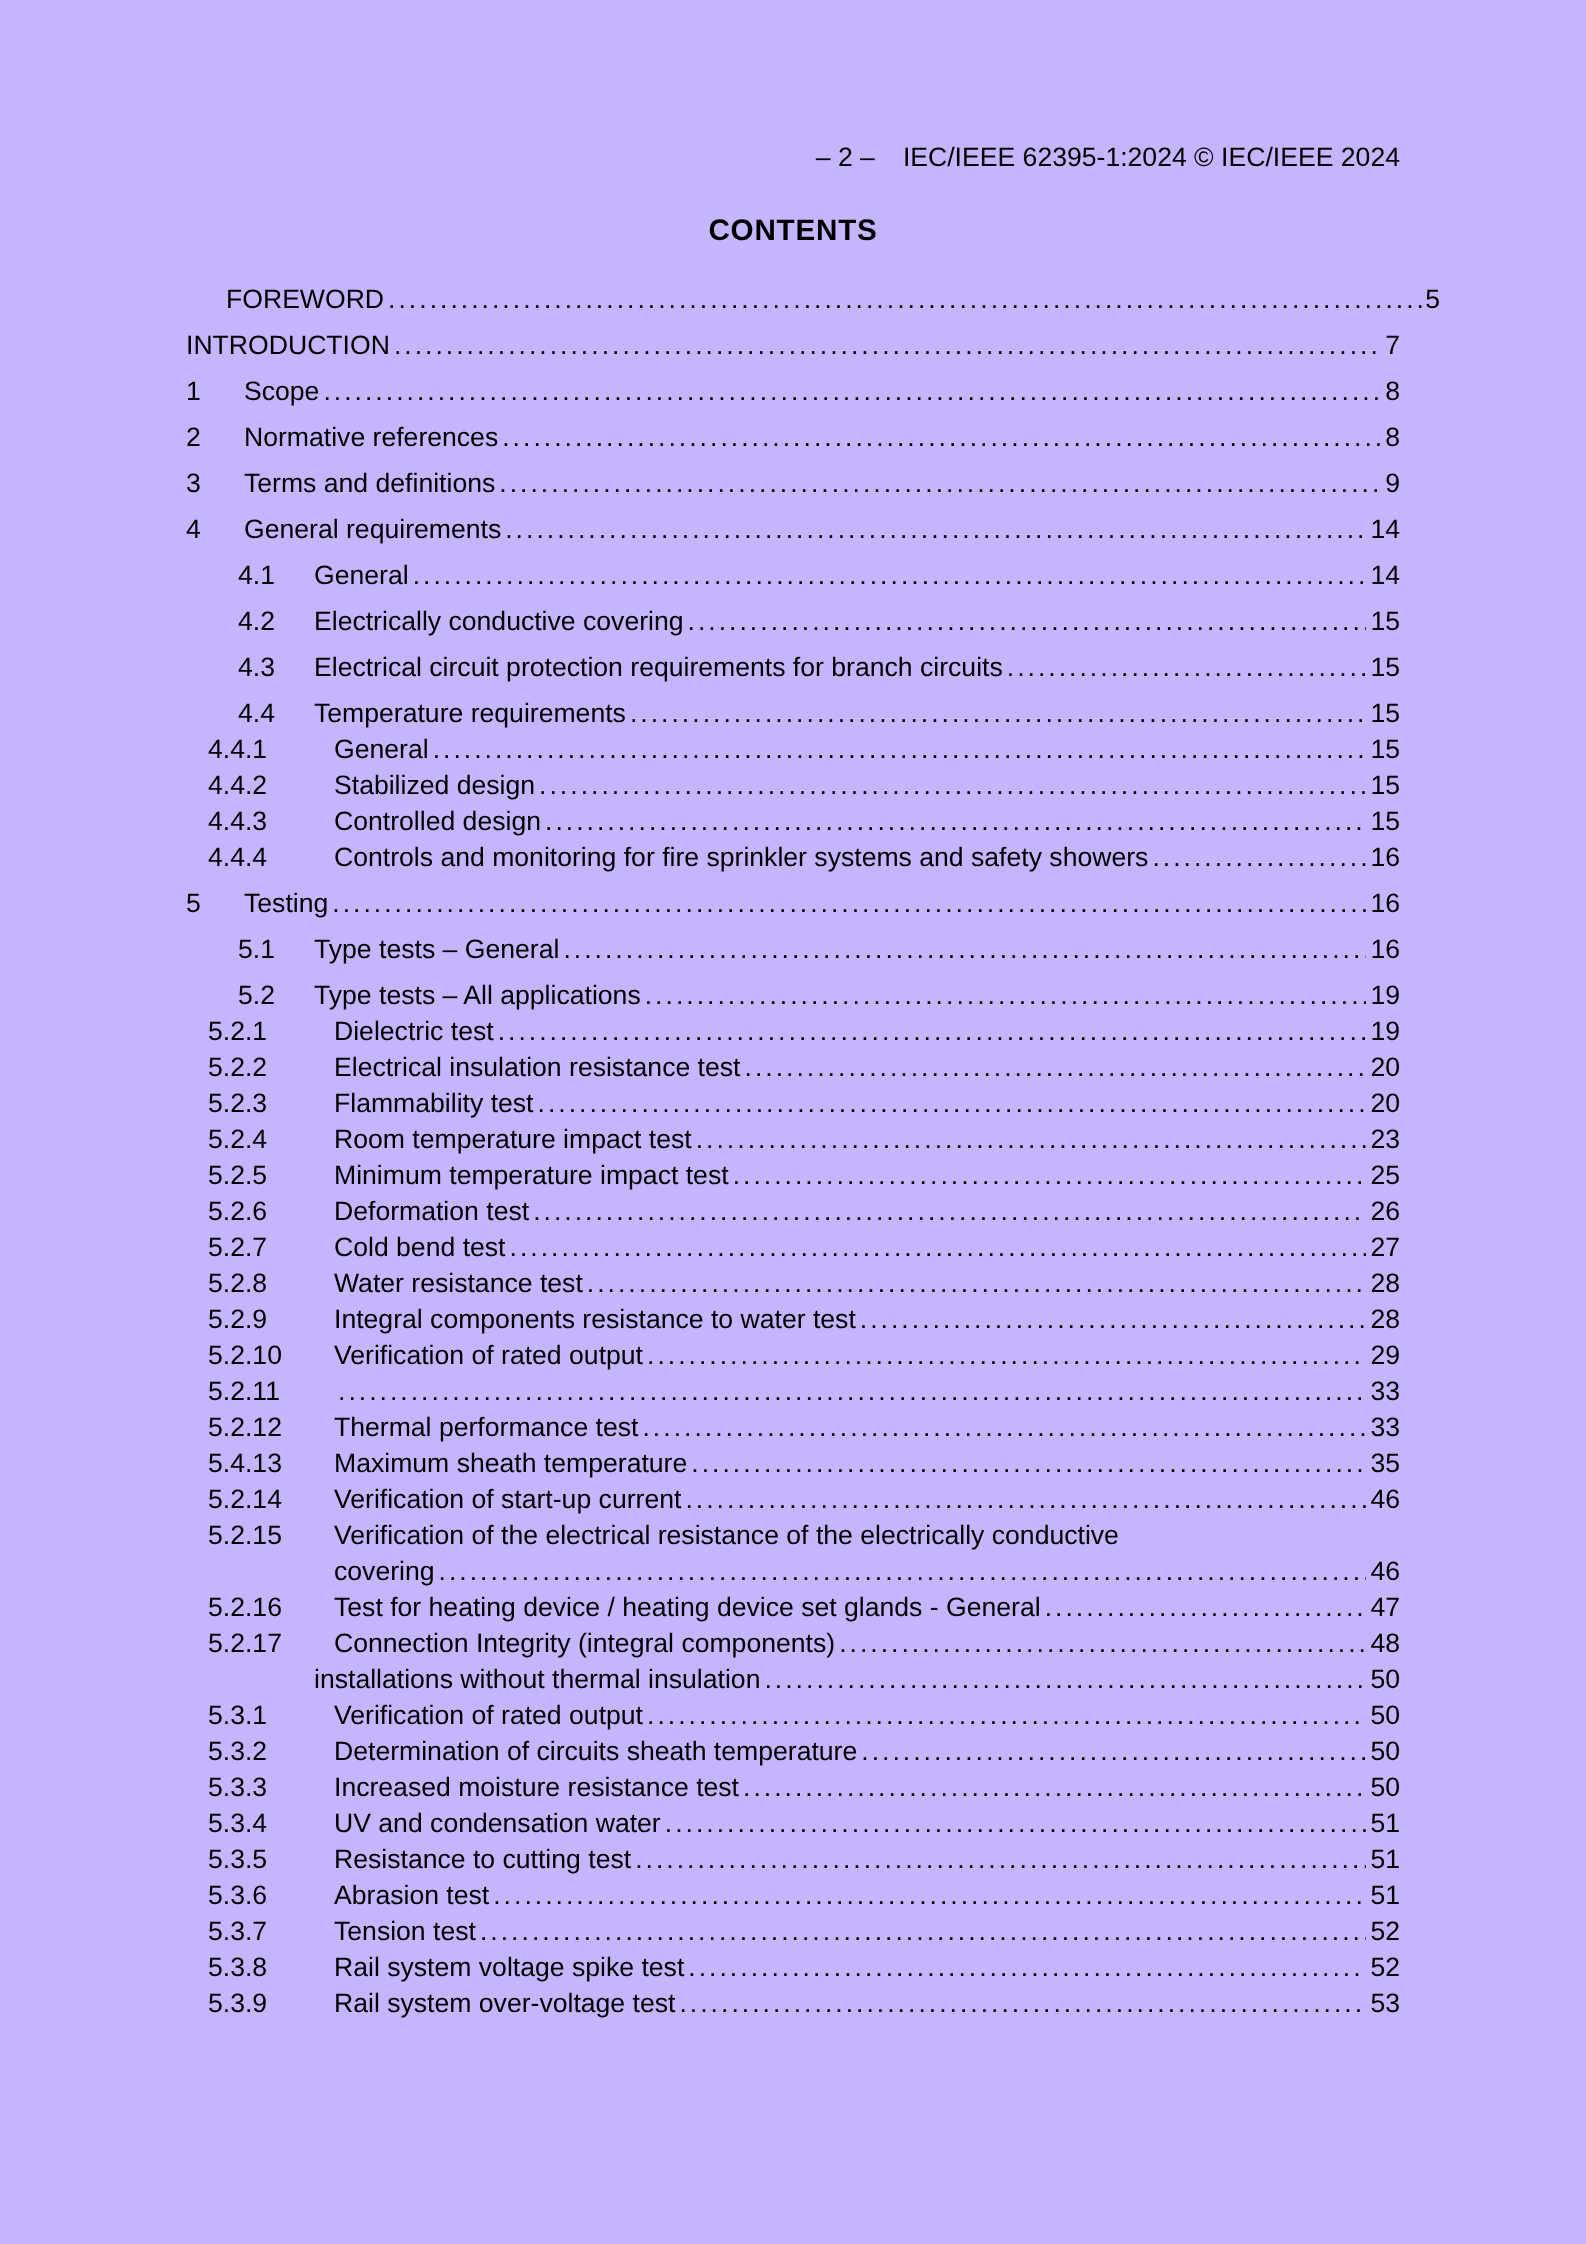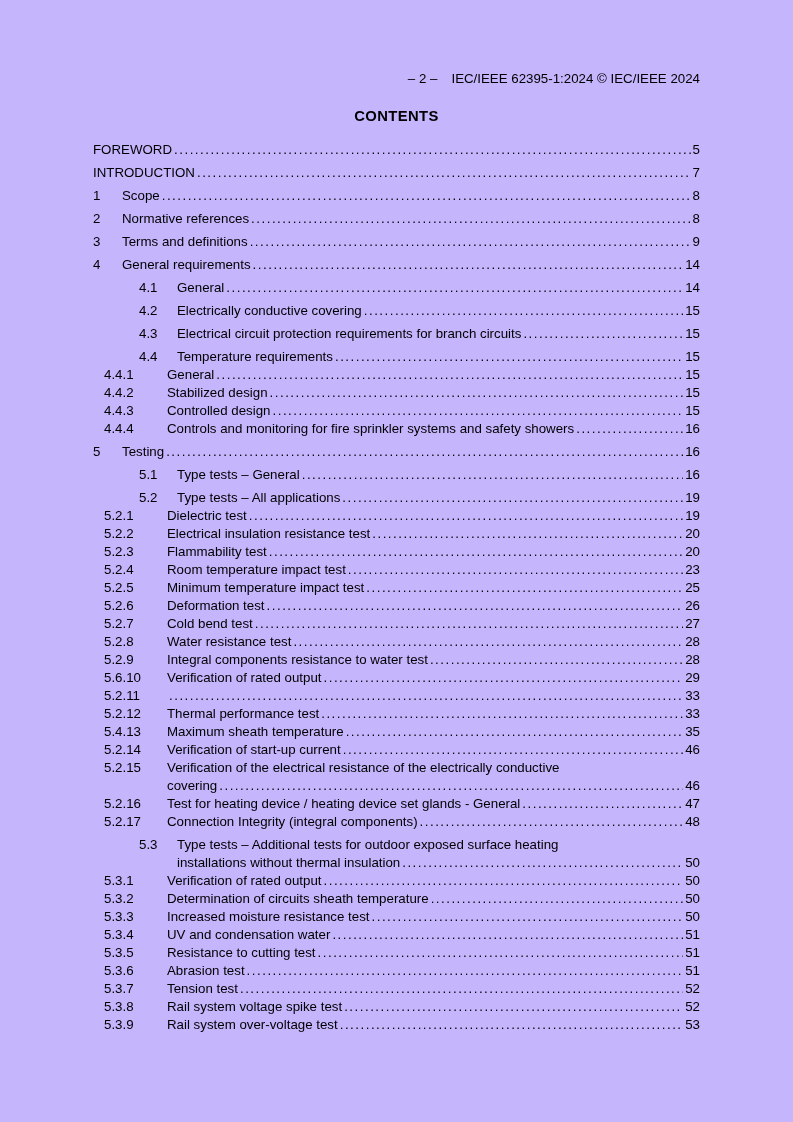--- a/index.html
+++ b/index.html
@@ -36,25 +36,25 @@
     position: absolute;
     top: 141px; left: 93px; width: 607px;
     font-size: 13.3px;
   }
   .toc-row {
     display: flex;
     line-height: 18px;
     width: 607px;
   }
   .toc-row.sp { margin-top: 5px; }
-  .toc-row:first-child { margin-top: 0; }
+  .toc-row:first-child { margin-top: 0; margin-left: 20px; }
   .num { flex: 0 0 auto; white-space: nowrap; }
   .lvl0 > .num { width: 0; }
   .lvl1 > .num { width: 29px; }
-  .lvl2 > .num { width: 38px; margin-left: 46px; }
+  .lvl2 > .num { width: 38px; margin-left: 26px; }
   .lvl3 > .num { width: 63px; margin-left: 11px; }
   .label { flex: 0 1 auto; white-space: nowrap; }
   .leader {
     flex: 1 1 auto;
     min-width: 8px;
     position: relative;
     overflow: hidden;
     margin-left: 2px;
     margin-right: 2px;
   }
@@ -282,21 +282,21 @@
       </div>
       <div class="toc-row lvl3">
         <span class="num">5.2.9</span>
         <span class="label">Integral components resistance to water test</span>
         <span class="leader">
           <i>............................................................................................................................................................................................................................</i>
         </span>
         <span class="pg">28</span>
       </div>
       <div class="toc-row lvl3">
-        <span class="num">5.6.10</span>
+        <span class="num">5.2.10</span>
         <span class="label">Verification of rated output</span>
         <span class="leader">
           <i>............................................................................................................................................................................................................................</i>
         </span>
         <span class="pg">29</span>
       </div>
       <div class="toc-row lvl3">
         <span class="num">5.2.11</span>
         <span class="leader">
           <i>............................................................................................................................................................................................................................</i>
@@ -348,24 +348,20 @@
         <span class="pg">47</span>
       </div>
       <div class="toc-row lvl3">
         <span class="num">5.2.17</span>
         <span class="label">Connection Integrity (integral components)</span>
         <span class="leader">
           <i>............................................................................................................................................................................................................................</i>
         </span>
         <span class="pg">48</span>
       </div>
-      <div class="toc-row lvl2 sp">
-        <span class="num">5.3</span>
-        <span class="label">Type tests – Additional tests for outdoor exposed surface heating</span>
-      </div>
       <div class="toc-row cont lvl2">
         <span class="num"></span>
         <span class="label">installations without thermal insulation</span>
         <span class="leader">
           <i>............................................................................................................................................................................................................................</i>
         </span>
         <span class="pg">50</span>
       </div>
       <div class="toc-row lvl3">
         <span class="num">5.3.1</span>

